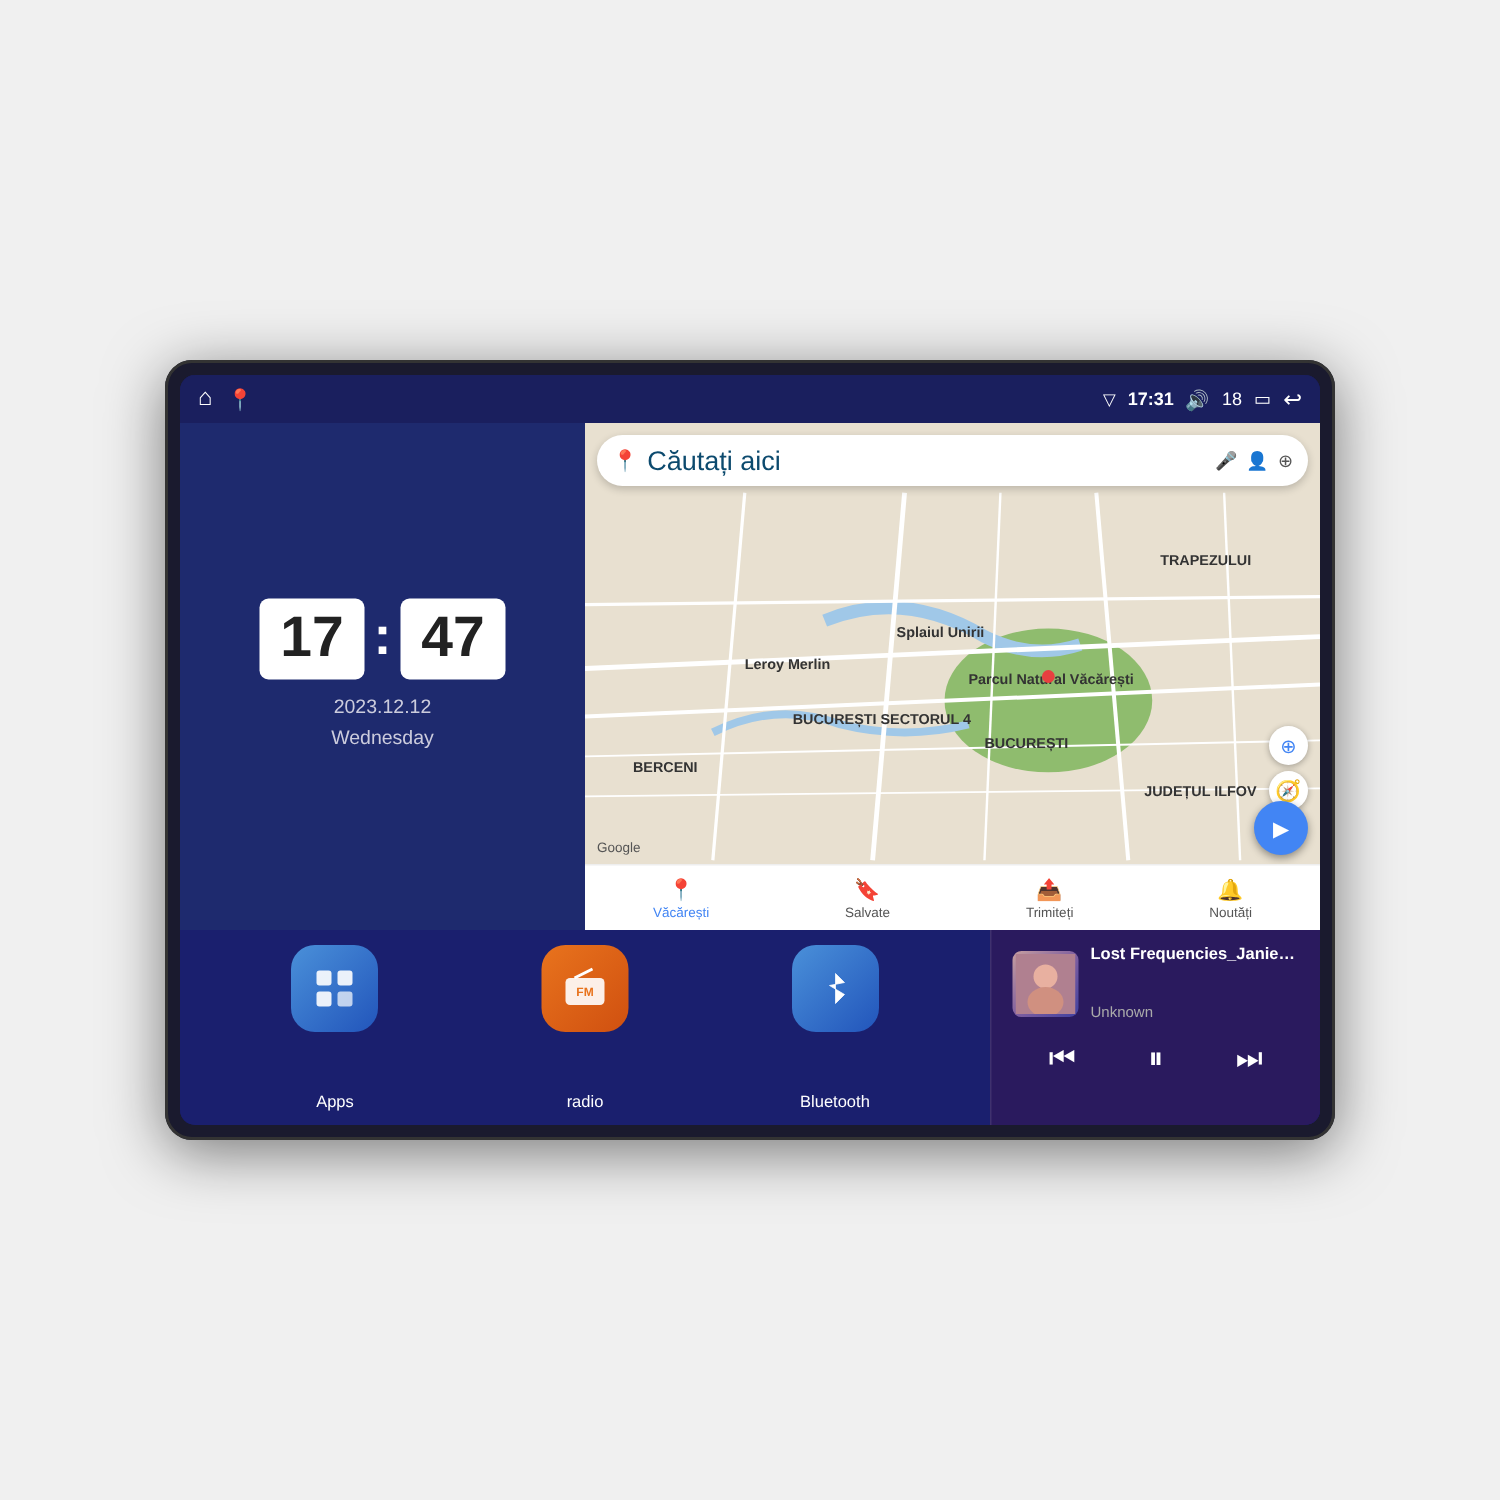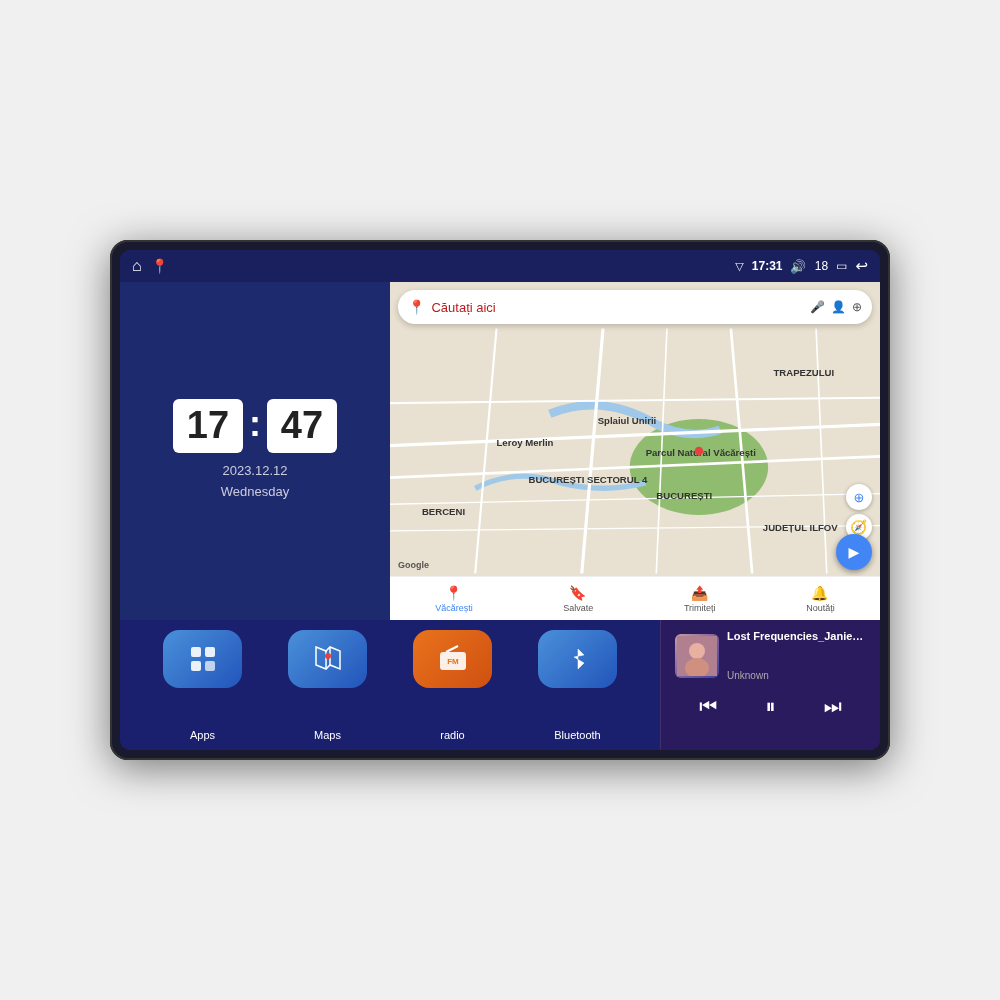--- a/index.html
+++ b/index.html
@@ -146,22 +146,22 @@
       box-shadow: 0 2px 6px rgba(0,0,0,0.2);
       z-index: 10;
     }
 
     .map-search-icon {
       color: #e8931d;
       font-size: 14px;
     }
 
     .map-search-text {
-      color: #b91c1c;
-      font-size: 13px;
+      color: #0c4a6e;
+      font-size: 18px;
       flex: 1;
     }
 
     .map-search-actions {
       display: flex;
       gap: 6px;
       align-items: center;
     }
 
     .map-search-actions span {
@@ -227,21 +227,21 @@
 
     .app-icon-item {
       display: flex;
       flex-direction: column;
       align-items: center;
       gap: 4px;
       cursor: pointer;
     }
 
     .app-icon-circle {
-      width: 79px;
+      width: 58px;
       height: 58px;
       border-radius: 16px;
       display: flex;
       align-items: center;
       justify-content: center;
       font-size: 26px;
     }
 
     .app-label {
       color: white;
@@ -323,21 +323,21 @@
     .icon-carlink { background: linear-gradient(135deg, #4a90d9, #2255bb); }
     .park-area { fill: #8fbc6e; }
     .map-label { font-size: 9px; fill: #333; font-family: Arial; font-weight: bold; }
 
     .google-logo {
       position: absolute;
       bottom: 50px;
       left: 8px;
       font-size: 9px;
       color: #555;
-      font-weight: bold;
+      font-weight: normal;
     }
 
     .map-compass {
       position: absolute;
       right: 8px;
       bottom: 80px;
       width: 26px;
       height: 26px;
       background: white;
       border-radius: 50%;
@@ -499,31 +499,20 @@
               <svg width="30" height="30" viewBox="0 0 30 30">
                 <rect x="3" y="3" width="10" height="10" rx="2" fill="white" opacity="0.9"></rect>
                 <rect x="17" y="3" width="10" height="10" rx="2" fill="white" opacity="0.9"></rect>
                 <rect x="3" y="17" width="10" height="10" rx="2" fill="white" opacity="0.9"></rect>
                 <rect x="17" y="17" width="10" height="10" rx="2" fill="white" opacity="0.7"></rect>
               </svg>
             </div>
             <span class="app-label">Apps</span>
           </div>
 
-          <div class="app-icon-item">
-            <div class="app-icon-circle icon-maps">
-              <svg width="32" height="32" viewBox="0 0 32 32">
-                <polygon points="4,4 14,8 18,4 28,8 28,26 18,22 14,26 4,22" fill="none" stroke="white" stroke-width="1.5"></polygon>
-                <line x1="14" y1="8" x2="14" y2="26" stroke="white" stroke-width="1.5"></line>
-                <line x1="18" y1="4" x2="18" y2="22" stroke="white" stroke-width="1.5"></line>
-                <circle cx="16" cy="13" r="3" fill="#e84040"></circle>
-              </svg>
-            </div>
-            <span class="app-label">Maps</span>
-          </div>
 
           <div class="app-icon-item">
             <div class="app-icon-circle icon-radio">
               <svg width="34" height="34" viewBox="0 0 34 34">
                 <rect x="4" y="10" width="26" height="18" rx="3" fill="white" opacity="0.9"></rect>
                 <text x="17" y="22" text-anchor="middle" font-size="8" font-weight="bold" fill="#e8731d">FM</text>
                 <line x1="10" y1="10" x2="22" y2="4" stroke="white" stroke-width="2"></line>
               </svg>
             </div>
             <span class="app-label">radio</span>

